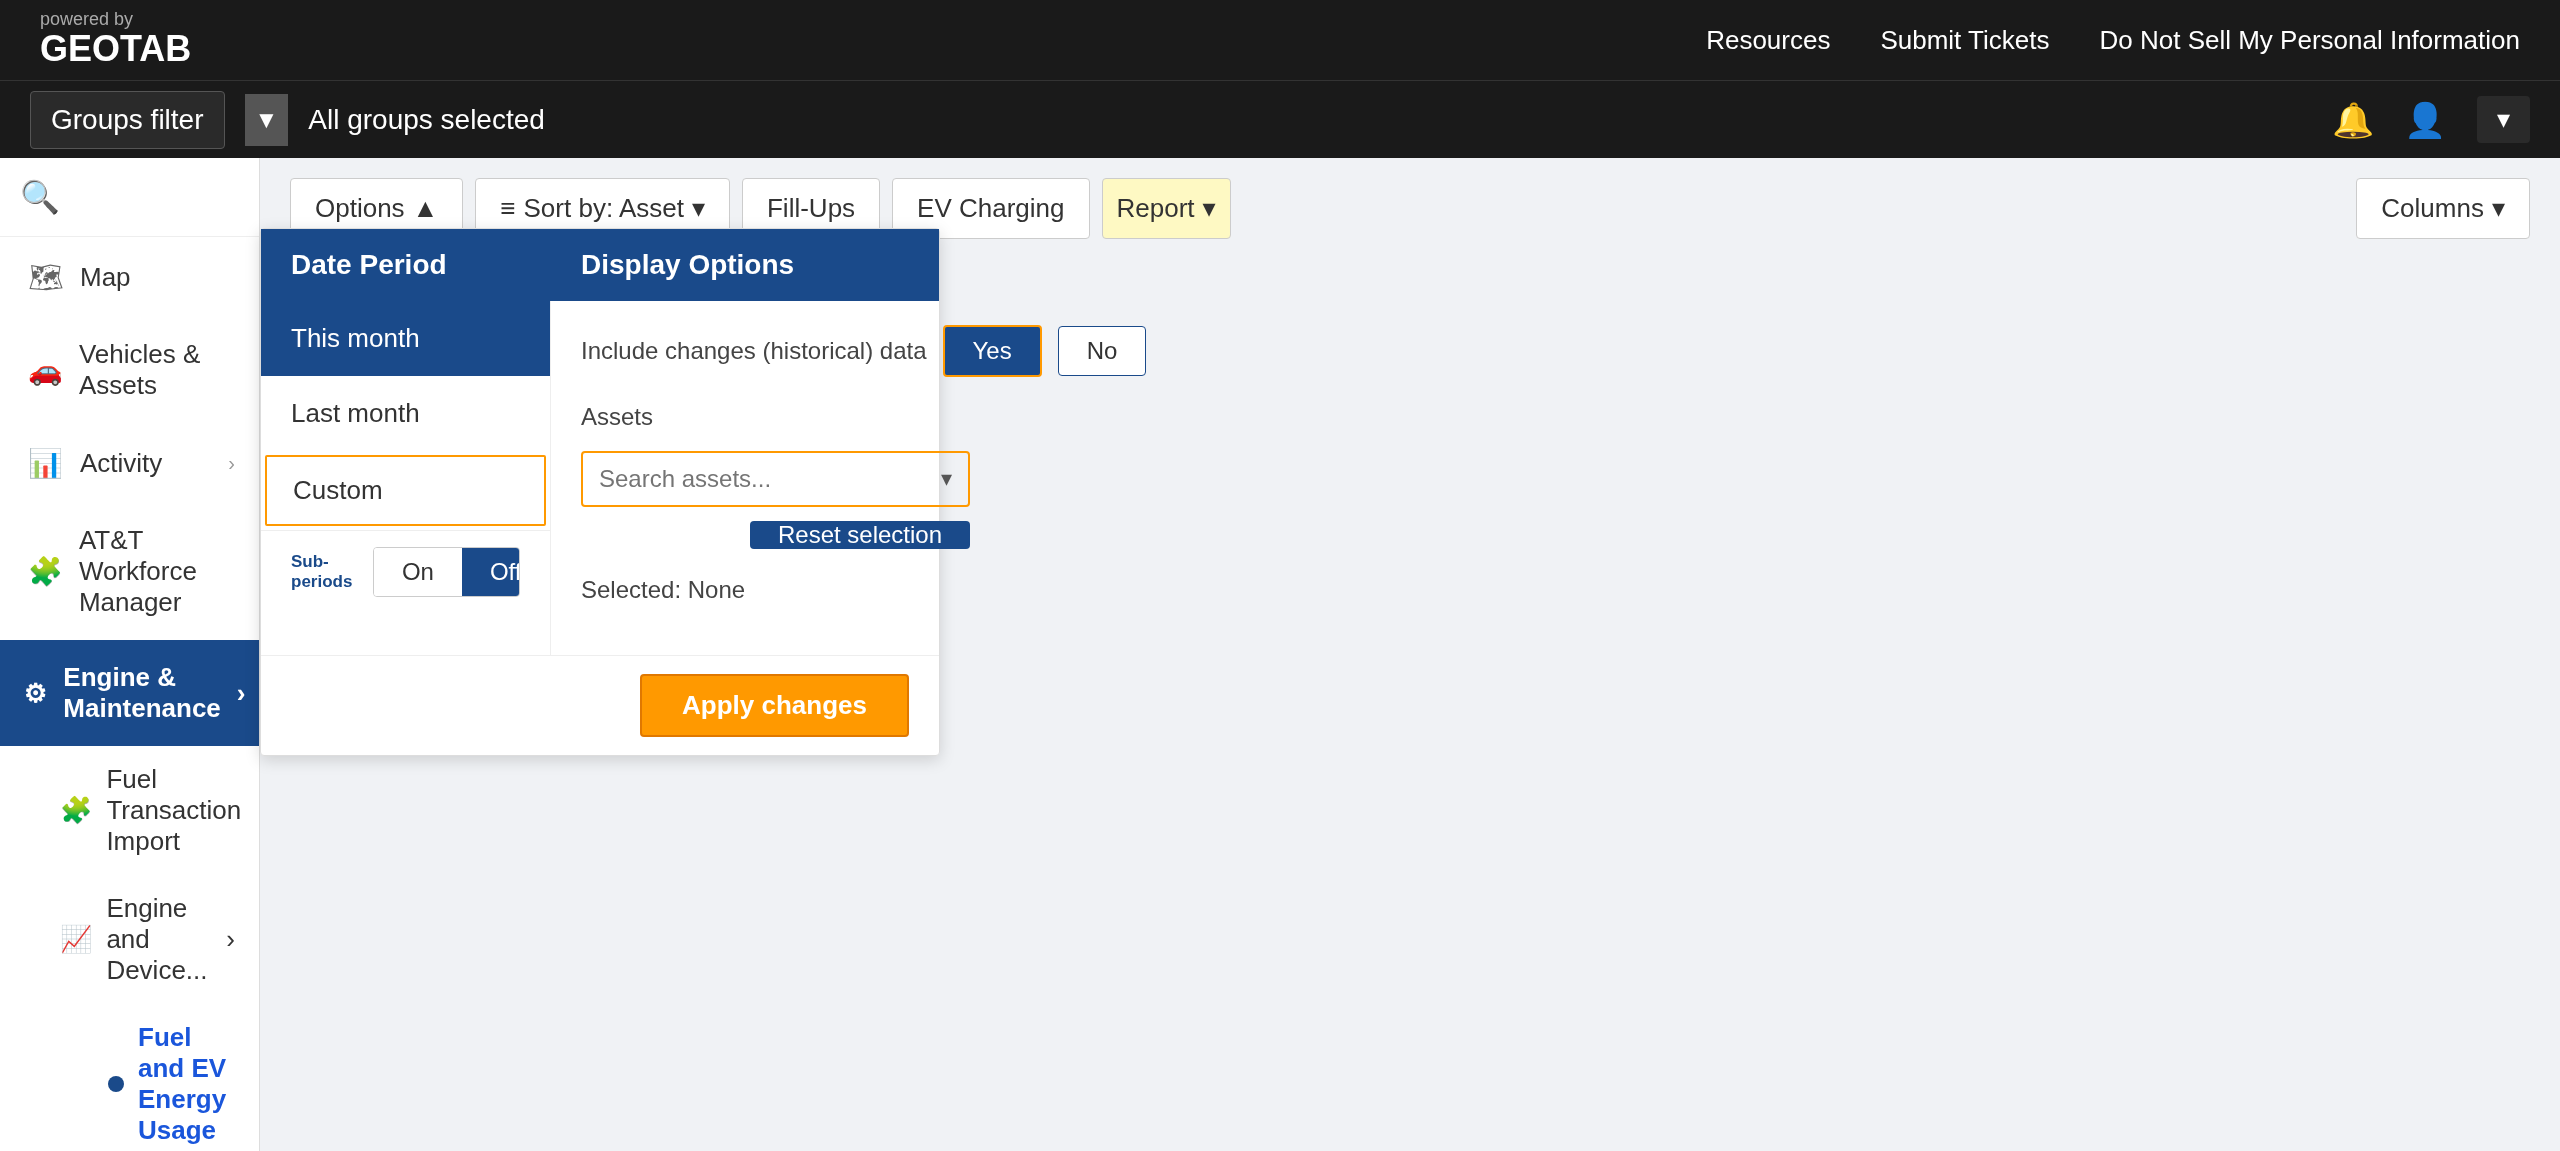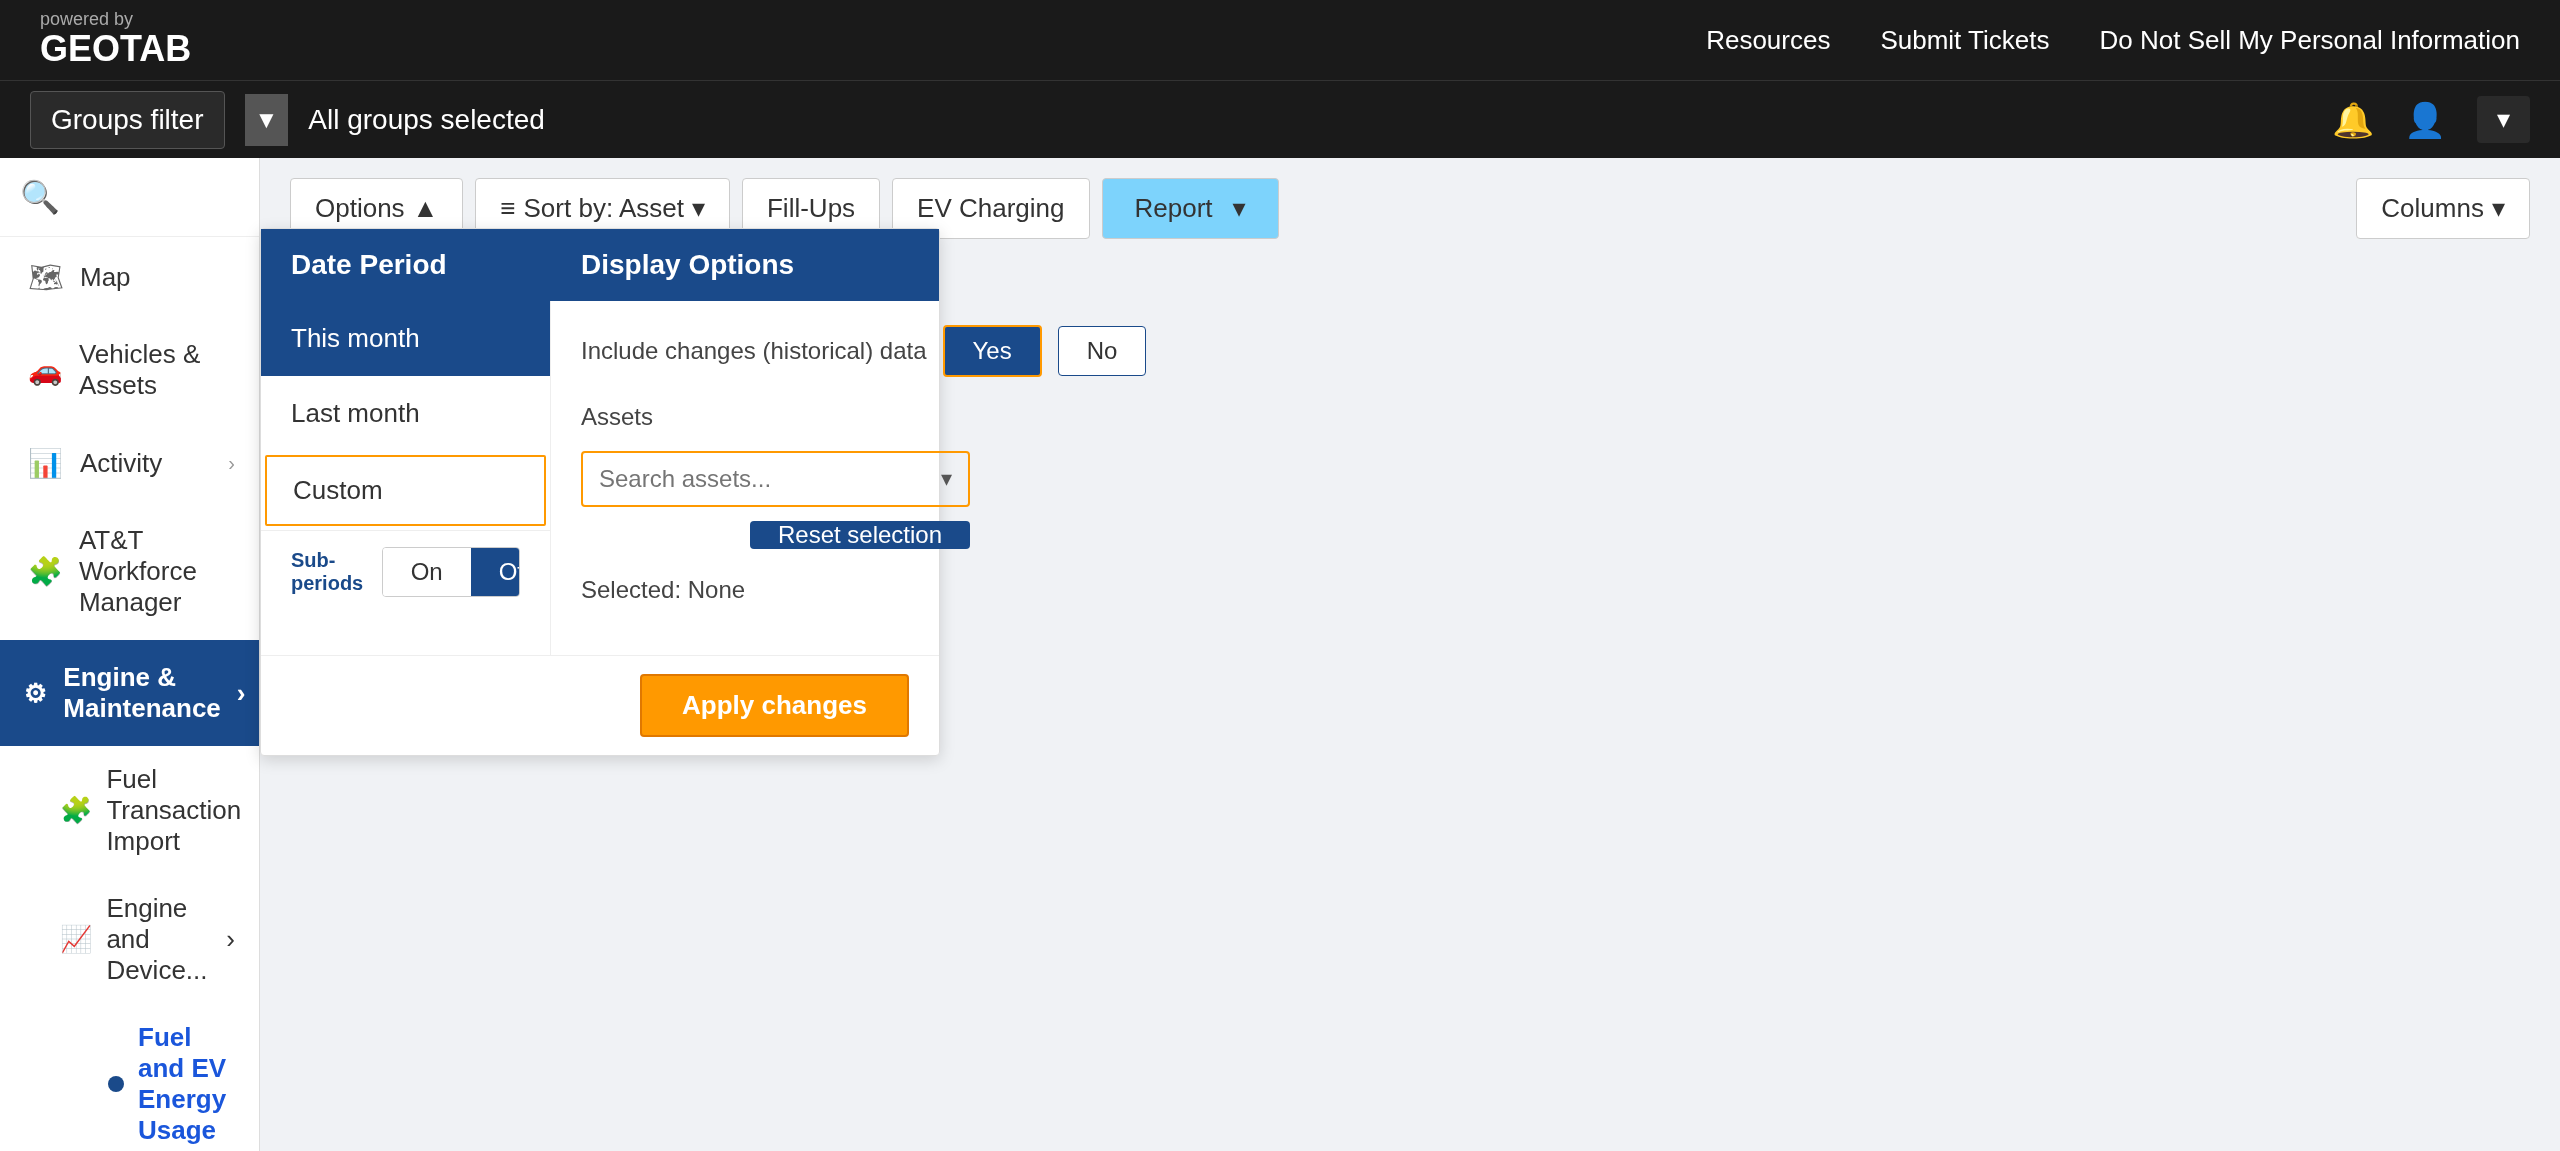--- a/index.html
+++ b/index.html
@@ -231,29 +231,29 @@
     .btn-ev {
       background: white;
       border: 1px solid #ccc;
       padding: 14px 24px;
       border-radius: 4px;
       cursor: pointer;
       font-size: 26px;
       color: #333;
     }
     .btn-report {
-      background: #7dd3fc;
+      background: #fef9c3;
       border: 1px solid #ccc;
-      padding: 14px 32px;
-      border-radius: 4px;
-      cursor: pointer;
-      font-size: 26px;
-      display: flex;
-      align-items: center;
-      gap: 20px;
+      padding: 14px 14px;
+      border-radius: 4px;
+      cursor: pointer;
+      font-size: 26px;
+      display: flex;
+      align-items: center;
+      gap: 8px;
       color: #333;
     }
     .btn-columns {
       background: white;
       border: 1px solid #ccc;
       padding: 14px 24px;
       border-radius: 4px;
       cursor: pointer;
       font-size: 26px;
       display: flex;
@@ -395,21 +395,21 @@
       clear: both;
     }
     .sub-periods-row {
       display: flex;
       align-items: center;
       padding: 16px 30px;
       border-top: 1px solid #eee;
       gap: 0;
     }
     .sub-periods-label {
-      font-size: 20px;
+      font-size: 17px;
       font-weight: bold;
       color: #1a4a8a;
       margin-right: auto;
     }
     .toggle-btn {
       display: flex;
       border: 1px solid #ccc;
       border-radius: 4px;
       overflow: hidden;
     }

